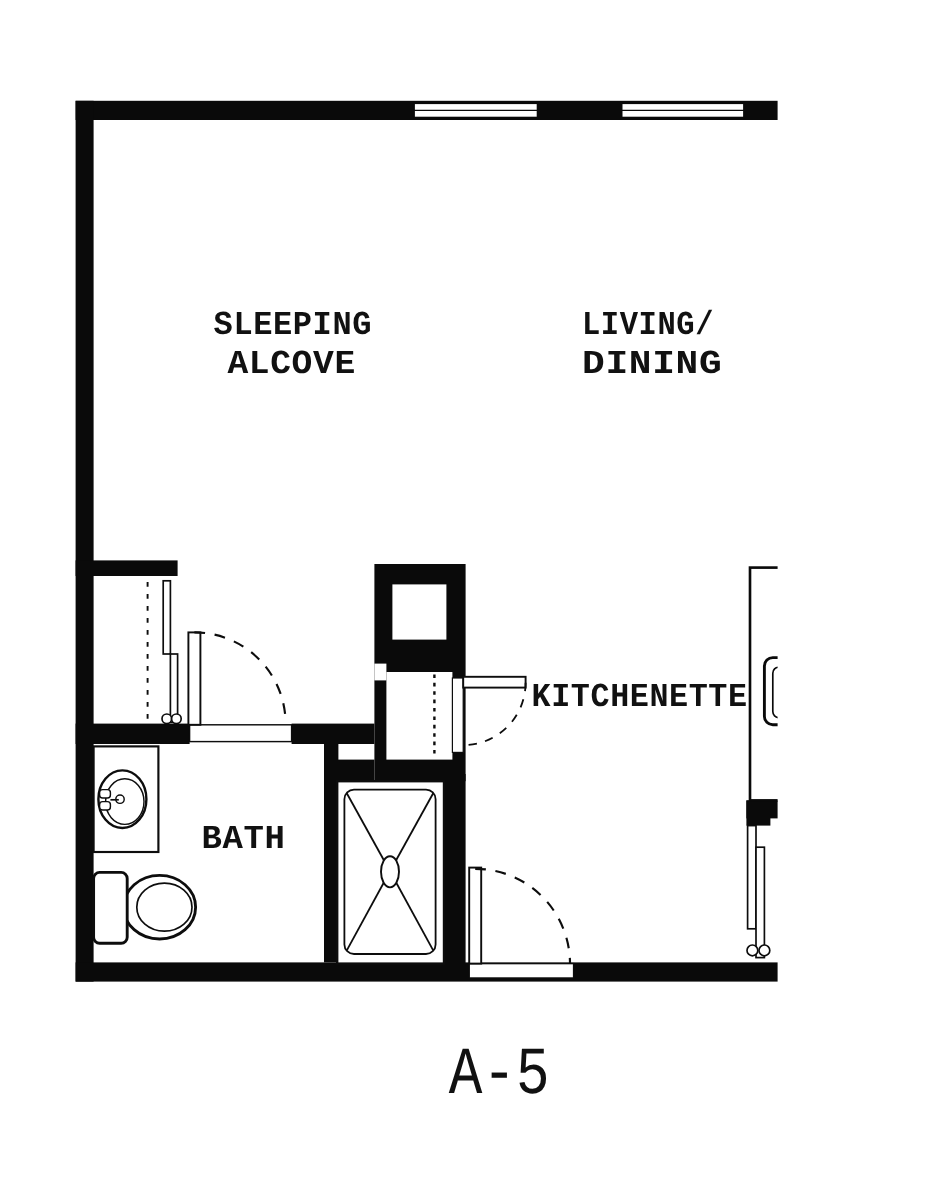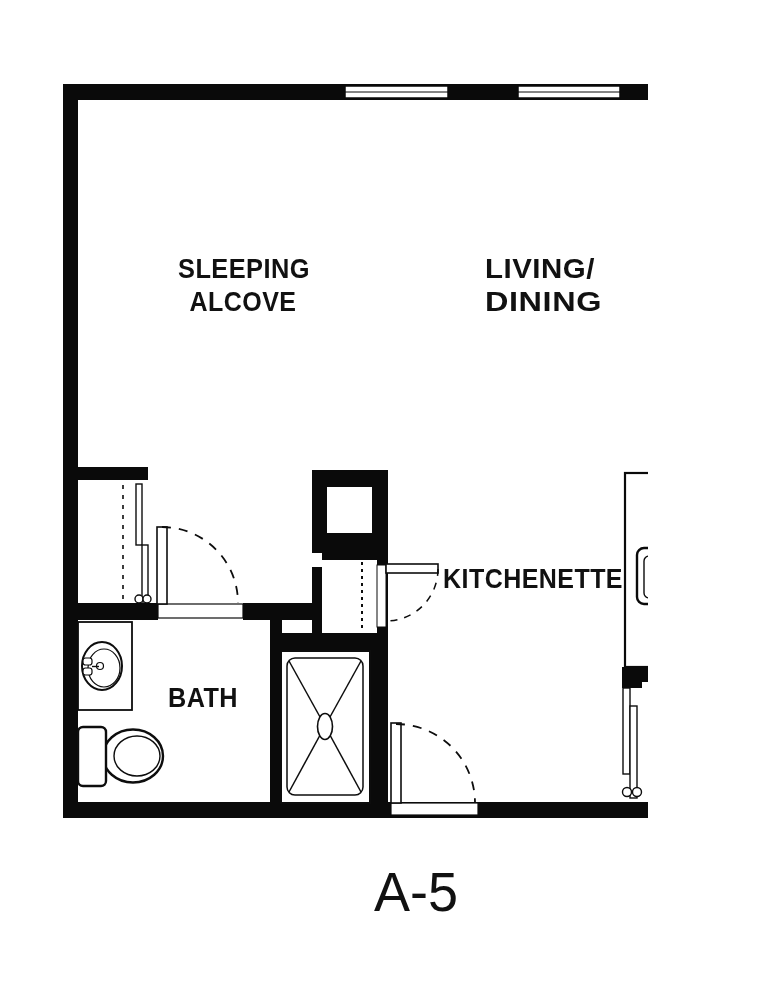--- a/index.html
+++ b/index.html
@@ -1,20 +1,20 @@
 <!DOCTYPE html>
 <html><head>
 <meta charset="utf-8">
 <style>
   html,body{margin:0;padding:0;background:#ffffff;}
   .page{
     position:relative;
     width:648px;height:998px;
     background:#ffffff;
-    font-family:Liberation Sans, sans-serif;
+    font-family:Liberation Mono, monospace;
     overflow:hidden;
   }
   svg{display:block;width:776px;height:998px;}
   text{fill:#111111;}
   .room-label{font-size:28px;font-weight:bold;letter-spacing:.5px;}
   .unit-label{font-size:56px;}
 </style>
 </head>
 <body>
 

